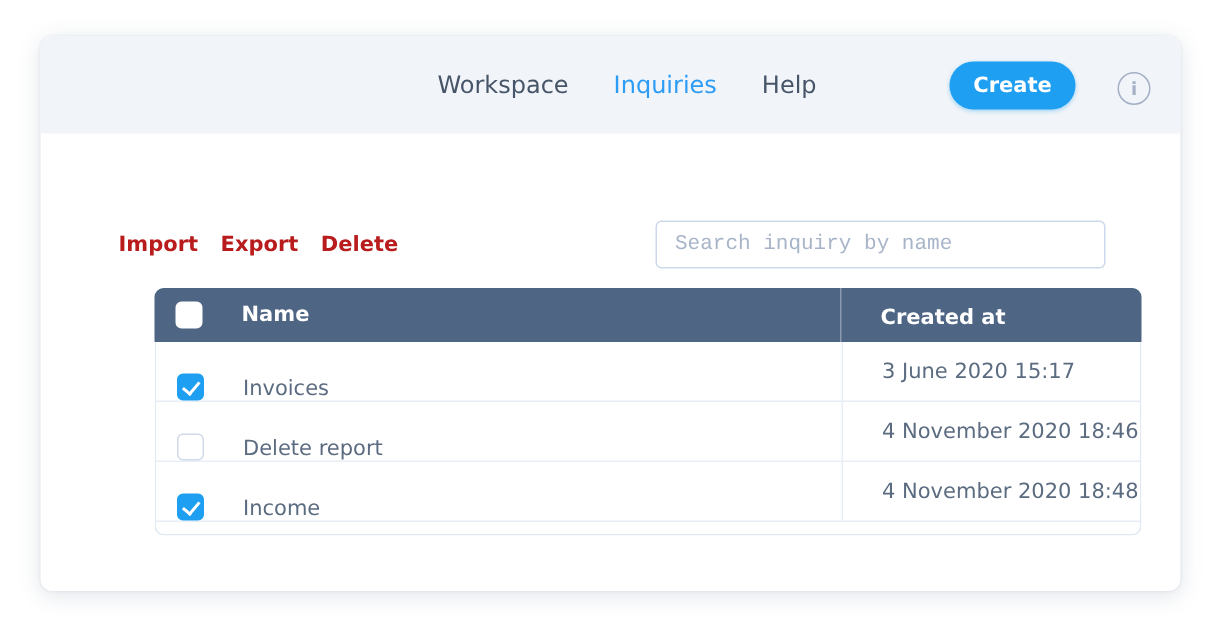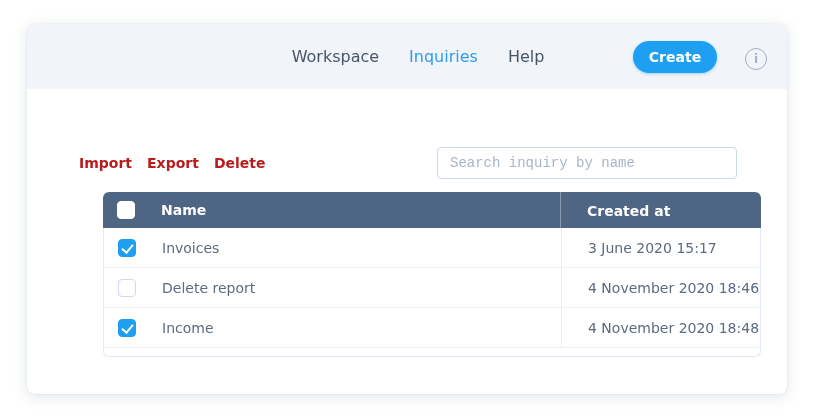--- a/index.html
+++ b/index.html
@@ -43,21 +43,21 @@
   .table { position:absolute; left:52px; top:168px; width:658px;margin-left:24px; }
   .thead { display:flex; align-items:center; height:36px; background:#4e6584;
     border-radius:6px 6px 0 0; color:#ffffff; }
   .th-name { width:458px; display:flex; align-items:center; height:100%;
     border-right:1px solid rgba(255,255,255,0.35); }
   .th-date { flex:1; padding-left:26px; }
   .th-label { font-size:14px; font-weight:700; }
   .tbody { border:1px solid #e0e9f3; border-top:none;
     border-radius:0 0 6px 6px; padding-bottom:8px; background:#ffffff; }
   .row { display:flex; align-items:stretch; height:40px; }
-  .cell-name { width:458px; display:flex; align-items:center;
+  .cell-name { width:458px; display:flex; align-items:flex-end;
     border-right:1px solid #e8eef6; border-bottom:1px solid #e8eef6; }
   .cell-date { flex:1; display:flex; align-items:center; padding-left:26px;
     border-bottom:1px solid #e8eef6; }
   .row-text { font-size:14px; color:#5b6b80; }
 
   
   .checkbox { position:relative; width:18px; height:18px; margin-left:14px;
     margin-right:26px; border-radius:4px; background:#ffffff;
     border:1px solid #cfdae8; cursor:pointer; flex:none; }
   .thead .checkbox { border-color:#ffffff; }

